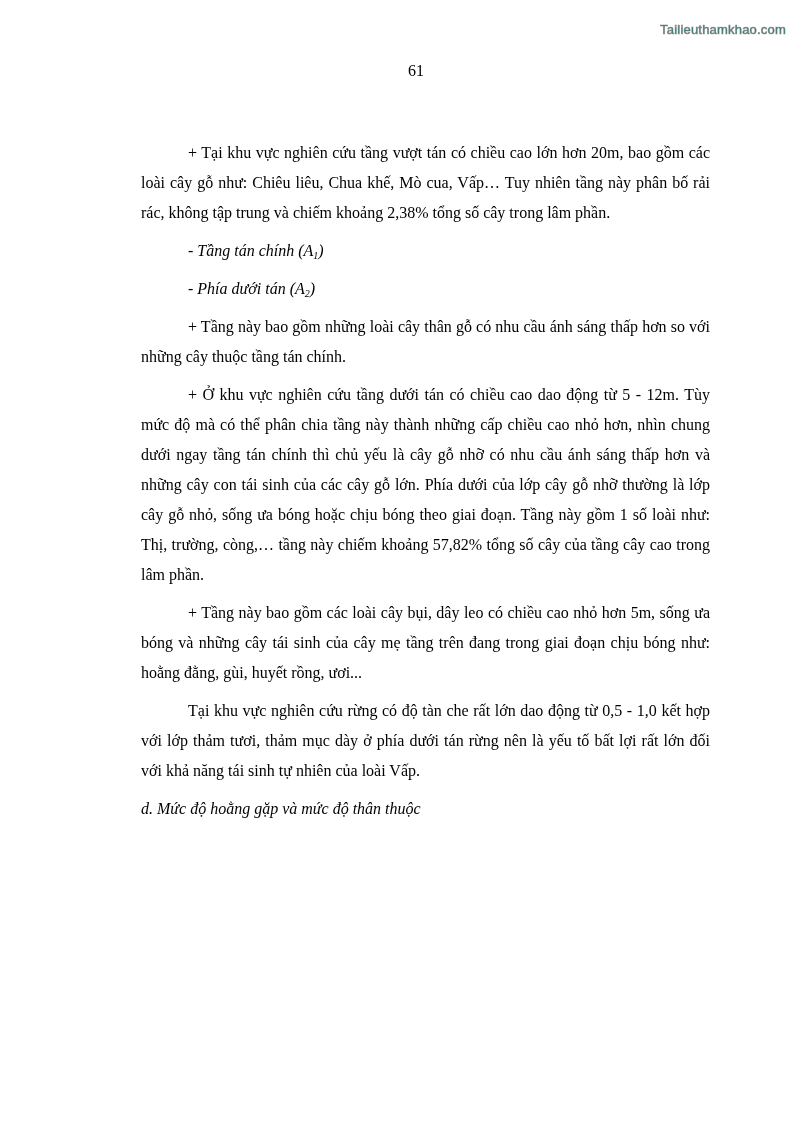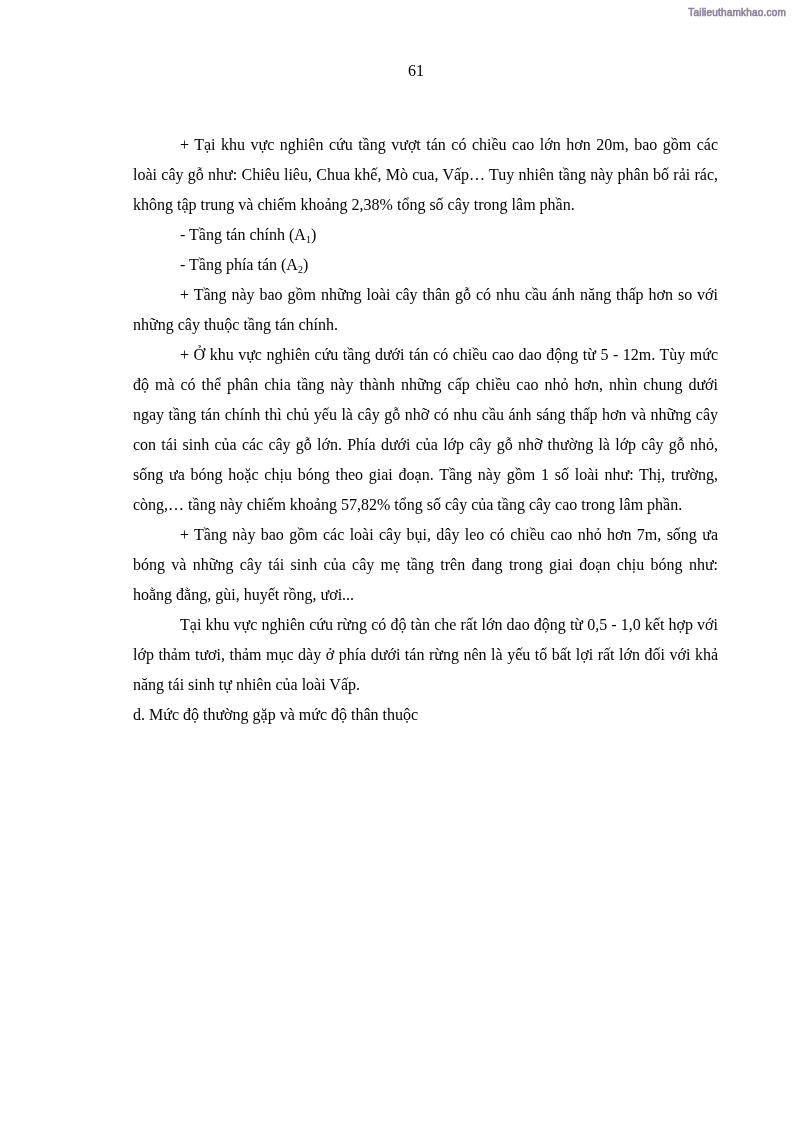--- a/index.html
+++ b/index.html
@@ -1,36 +1,36 @@
 <!DOCTYPE html>
 <html><head>
 <meta charset="utf-8">
 <style>
   html, body { margin:0; padding:0; background:#ffffff; }
   body { width:794px; height:1123px; position:relative; overflow:hidden;
          font-family:"Liberation Serif", serif; color:#000; }
-  .watermark { position:absolute; right:8px; top:7px; font-family:"Liberation Sans", sans-serif;
-               font-size:10px; color:#8b5cf6; letter-spacing:0.2px;
+  .watermark { position:absolute; right:8px; top:22px; font-family:"Liberation Sans", sans-serif;
+               font-size:13px; color:#0f766e; letter-spacing:0.2px;
                -webkit-text-stroke:0.6px #8a8a8a; }
   .page-num { position:absolute; top:62px; left:0; width:100%; text-align:center; font-size:16px; padding-left:38px; box-sizing:border-box; }
   .content { position:absolute; left:133px; top:130px; width:585px; font-size:16px; line-height:30px; }
-  .content p { margin:0; text-align:justify; text-align-last:left; }
+  .content p { margin:8px; text-align:justify; text-align-last:left; }
   .indent { text-indent:47px; }
-  .heading { }
+  .heading { font-style:italic; }
   .heading.ind { padding-left:47px; }
   sub { font-size:10px; vertical-align:-3px; line-height:0; }
 </style>
 </head>
 <body>
 
 <div class="watermark">Tailieuthamkhao.com</div>
 <div class="page-num">61</div>
 
 <div class="content">
   <p class="indent">+ Tại khu vực nghiên cứu tầng vượt tán có chiều cao lớn hơn 20m, bao gồm các loài cây gỗ như: Chiêu liêu, Chua khế, Mò cua, Vấp… Tuy nhiên tầng này phân bố rải rác, không tập trung và chiếm khoảng 2,38% tổng số cây trong lâm phần.</p>
   <p class="heading ind"><span>- Tầng tán chính (A</span><sub>1</sub><span>)</span></p>
-  <p class="heading ind"><span>- Tầng phía tán (A</span><sub>2</sub><span>)</span></p>
-  <p class="indent">+ Tầng này bao gồm những loài cây thân gỗ có nhu cầu ánh năng thấp hơn so với những cây thuộc tầng tán chính.</p>
+  <p class="heading ind"><span>- Phía dưới tán (A</span><sub>2</sub><span>)</span></p>
+  <p class="indent">+ Tầng này bao gồm những loài cây thân gỗ có nhu cầu ánh sáng thấp hơn so với những cây thuộc tầng tán chính.</p>
   <p class="indent">+ Ở khu vực nghiên cứu tầng dưới tán có chiều cao dao động từ 5 - 12m. Tùy mức độ mà có thể phân chia tầng này thành những cấp chiều cao nhỏ hơn, nhìn chung dưới ngay tầng tán chính thì chủ yếu là cây gỗ nhỡ có nhu cầu ánh sáng thấp hơn và những cây con tái sinh của các cây gỗ lớn. Phía dưới của lớp cây gỗ nhỡ thường là lớp cây gỗ nhỏ, sống ưa bóng hoặc chịu bóng theo giai đoạn. Tầng này gồm 1 số loài như: Thị, trường, còng,… tầng này chiếm khoảng 57,82% tổng số cây của tầng cây cao trong lâm phần.</p>
-  <p class="indent">+ Tầng này bao gồm các loài cây bụi, dây leo có chiều cao nhỏ hơn 7m, sống ưa bóng và những cây tái sinh của cây mẹ tầng trên đang trong giai đoạn chịu bóng như: hoằng đằng, gùi, huyết rồng, ươi...</p>
+  <p class="indent">+ Tầng này bao gồm các loài cây bụi, dây leo có chiều cao nhỏ hơn 5m, sống ưa bóng và những cây tái sinh của cây mẹ tầng trên đang trong giai đoạn chịu bóng như: hoằng đằng, gùi, huyết rồng, ươi...</p>
   <p class="indent">Tại khu vực nghiên cứu rừng có độ tàn che rất lớn dao động từ 0,5 - 1,0 kết hợp với lớp thảm tươi, thảm mục dày ở phía dưới tán rừng nên là yếu tố bất lợi rất lớn đối với khả năng tái sinh tự nhiên của loài Vấp.</p>
-  <p class="heading">d. Mức độ thường gặp và mức độ thân thuộc</p>
+  <p class="heading">d. Mức độ hoằng gặp và mức độ thân thuộc</p>
 </div>
 
 </body></html>

